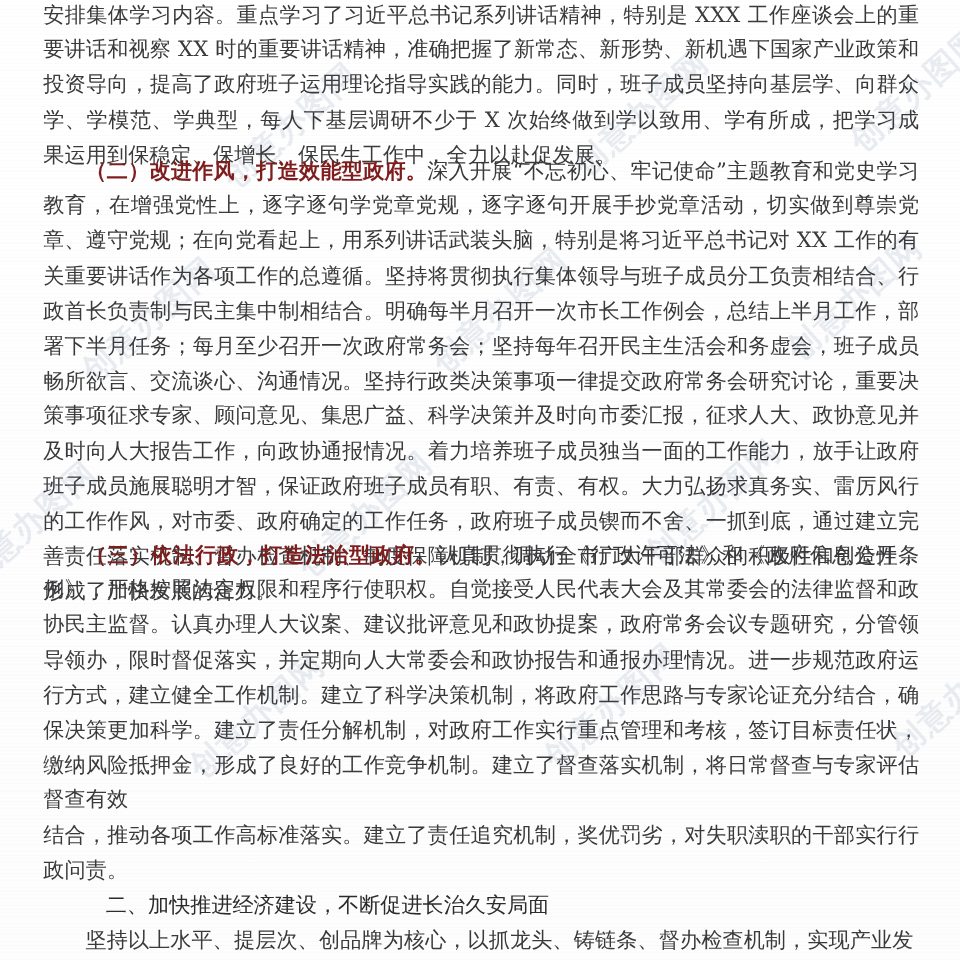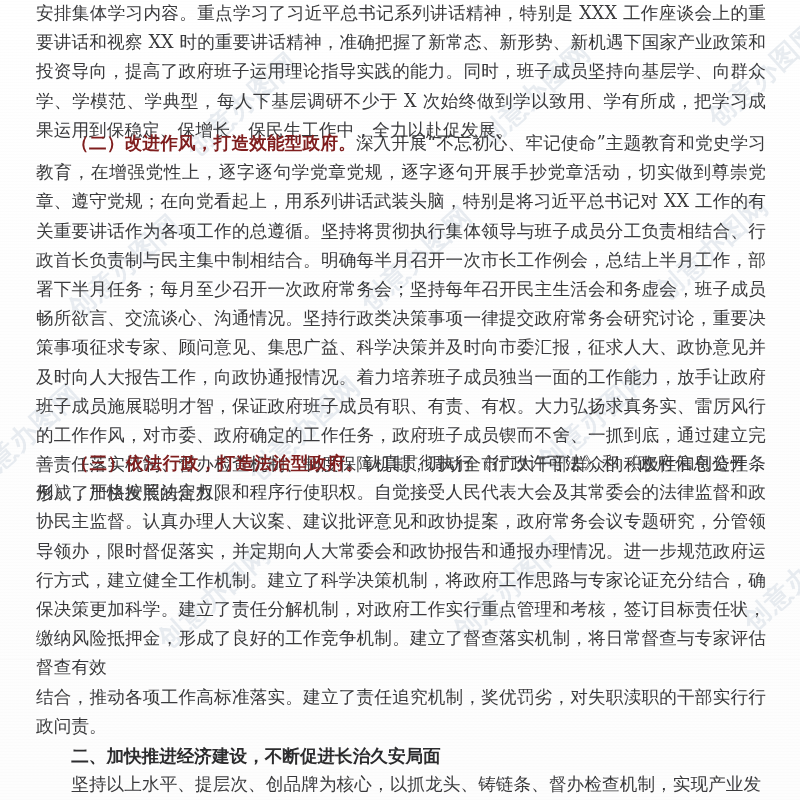--- a/index.html
+++ b/index.html
@@ -82,27 +82,27 @@
   }
   .para.indent {
     text-indent: 2em;
   }
   .bold-head {
     font-weight: 700;
     color: #7f1d1d;
   }
   .heading {
     position: absolute;
-    left: 36px;
+    left: 53px;
     width: 730px;
     margin: 0;
     color: #2c2c2e;
     font-size: 17.6px;
     line-height: 29.2px;
-    font-weight: 700;
+    font-weight: 400;
     text-indent: 2em;
     font-family: "DejaVu Serif", "Liberation Serif", serif;
   }
 
   
   #para-1      { top: -1px;  }
   #para-2      { top: 128px; }
   #para-3      { top: 448px; }
   #para-4      { top: 683px; }
   #heading-2   { top: 741px; }

